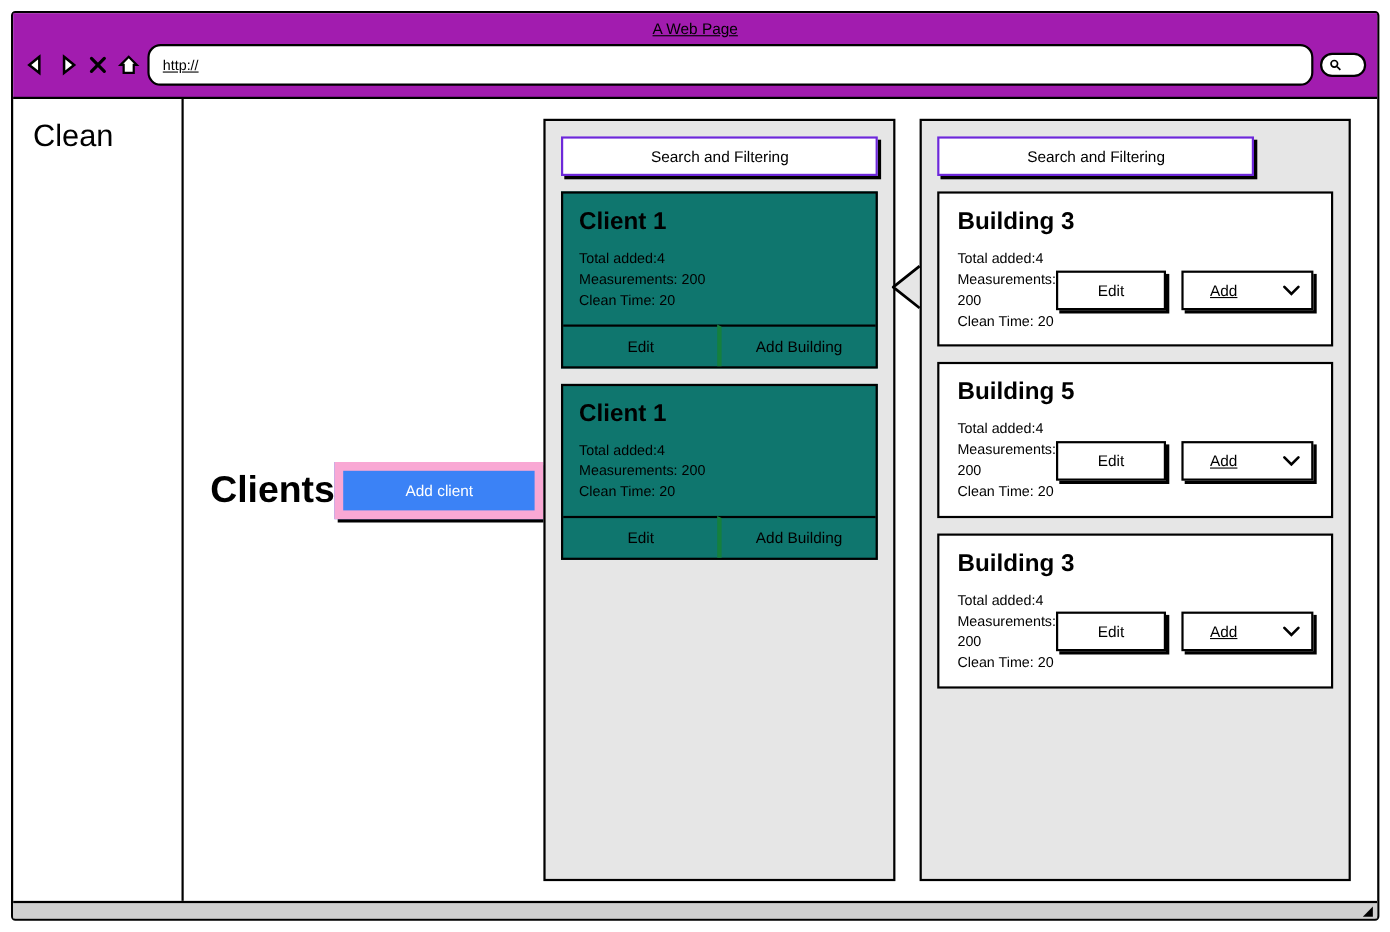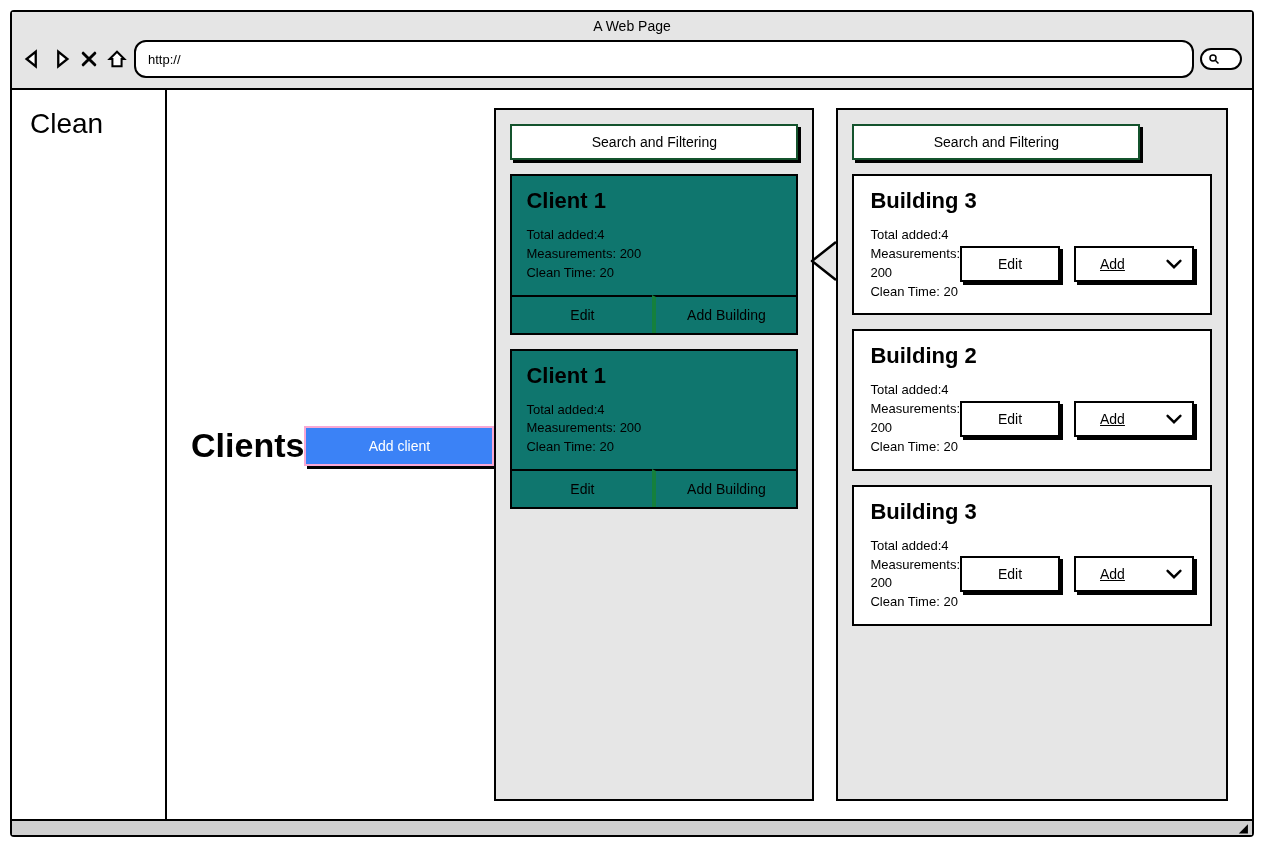--- a/index.html
+++ b/index.html
@@ -12,23 +12,24 @@
     border: 2px solid #000;
     border-radius: 4px;
     width: 1244px;
     height: 827px;
     display: flex;
     flex-direction: column;
     position: relative;
     background: #fff;
   }
   .browser-chrome {
-    background: #e5e5e5;
+    background: #a21caf;
     border-bottom: 2px solid #000;
     padding: 6px 10px 10px 10px;
+    text-decoration: underline;
   }
   .browser-title {
     text-align: center;
     font-size: 14px;
     margin-bottom: 6px;
   }
   .browser-toolbar {
     display: flex;
     align-items: center;
     gap: 6px;
@@ -87,21 +88,21 @@
     display: flex;
     justify-content: space-between;
     align-items: center;
     margin-bottom: 18px;
   }
   .page-title {
     font-size: 34px;
     font-weight: bold;
   }
   .btn {
-    border: 2px solid #f9a8d4;
+    border: 8px solid #f9a8d4;
     background: #fff;
     font-family: inherit;
     font-size: 14px;
     cursor: pointer;
     position: relative;
     box-shadow: 3px 3px 0 #000;
     text-align: center;
   }
   .btn-primary {
     background: #3b82f6;
@@ -121,21 +122,21 @@
     border: 2px solid #000;
     padding: 14px;
     display: flex;
     flex-direction: column;
     gap: 14px;
   }
   .panel-left { width: 320px; }
   .panel-right { flex: 1; }
   .sf-btn {
     background: #fff;
-    border: 2px solid #14532d;
+    border: 2px solid #6d28d9;
     box-shadow: 3px 3px 0 #000;
     padding: 8px 10px;
     font-size: 14px;
     text-align: center;
     width: 288px;
   }
   .card {
     background: #0f766e;
     border: 2px solid #000;
     padding: 12px 14px 0 14px;
@@ -335,21 +336,21 @@
                   <span>Add</span>
                   <svg class="chevron-down" viewBox="0 0 20 12" fill="none" stroke="#000" stroke-width="3" stroke-linecap="round">
                       <path d="M2 2 L10 10 L18 2"></path>
                     </svg>
                 </button>
               </div>
             </div>
           </div>
 
           <div class="bcard">
-            <div class="bcard-title">Building 2</div>
+            <div class="bcard-title">Building 5</div>
             <div class="bcard-row">
               <div class="bcard-stats">
                 <div><span>Total added:</span><span>4</span></div>
                 <div><span>Measurements:</span> <span>200</span></div>
                 <div><span>Clean Time:</span> <span>20</span></div>
               </div>
               <div class="bcard-actions">
                 <button class="bbtn">Edit</button>
                 <button class="bbtn add">
                   <span>Add</span>

